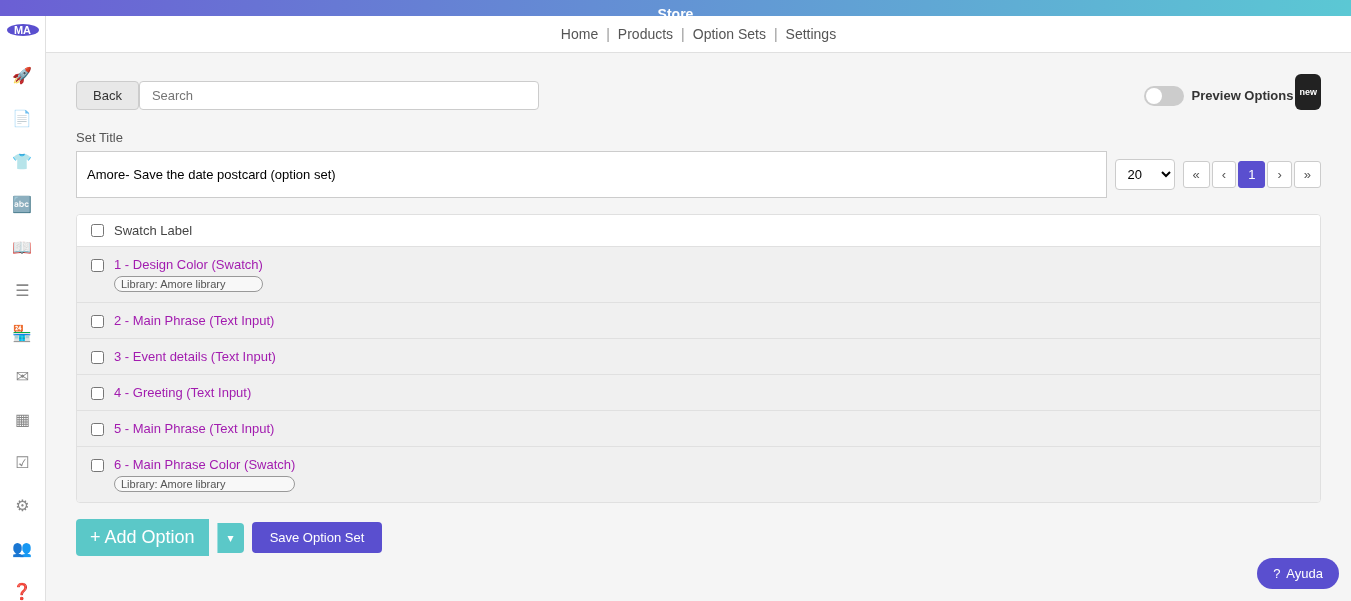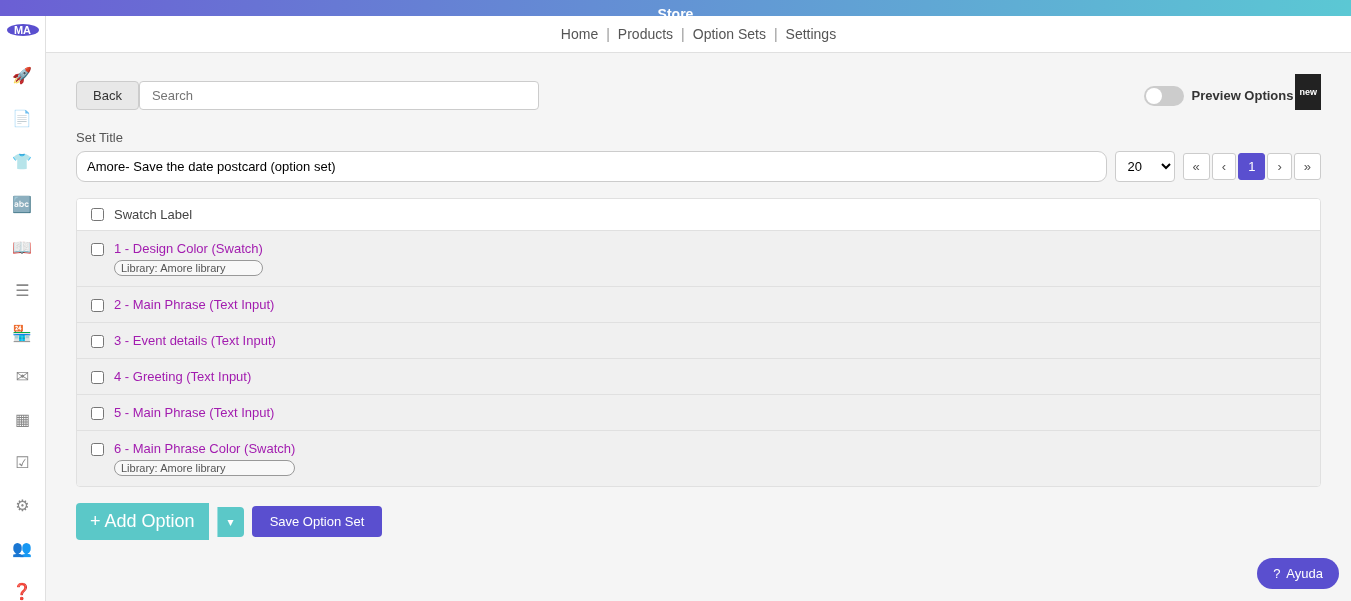--- a/index.html
+++ b/index.html
@@ -138,38 +138,38 @@
       top: 2px;
       left: 2px;
       transition: left 0.2s;
     }
     .preview-label { font-size: 13px; font-weight: bold; color: #333; }
     .new-badge {
       background: #222;
       color: white;
       font-size: 9px;
       padding: 13px 4px;
-      border-radius: 0;
+      border-radius: 6px;
       margin-left: 2px;
       vertical-align: super;
     }
 
     
     .set-title-section { margin-bottom: 16px; }
     .set-title-label { font-size: 13px; color: #555; margin-bottom: 6px; }
     .set-title-row {
       display: flex;
       align-items: center;
       gap: 8px;
     }
     .set-title-input {
       flex: 1;
       border: 1px solid #ccc;
-      border-radius: 9px;
-      padding: 7px 10px;
+      border-radius: 0;
+      padding: 15px 10px;
       font-size: 13px;
       outline: none;
     }
     .per-page-select {
       border: 1px solid #ccc;
       border-radius: 4px;
       padding: 6px 8px;
       font-size: 13px;
       background: white;
       cursor: pointer;

